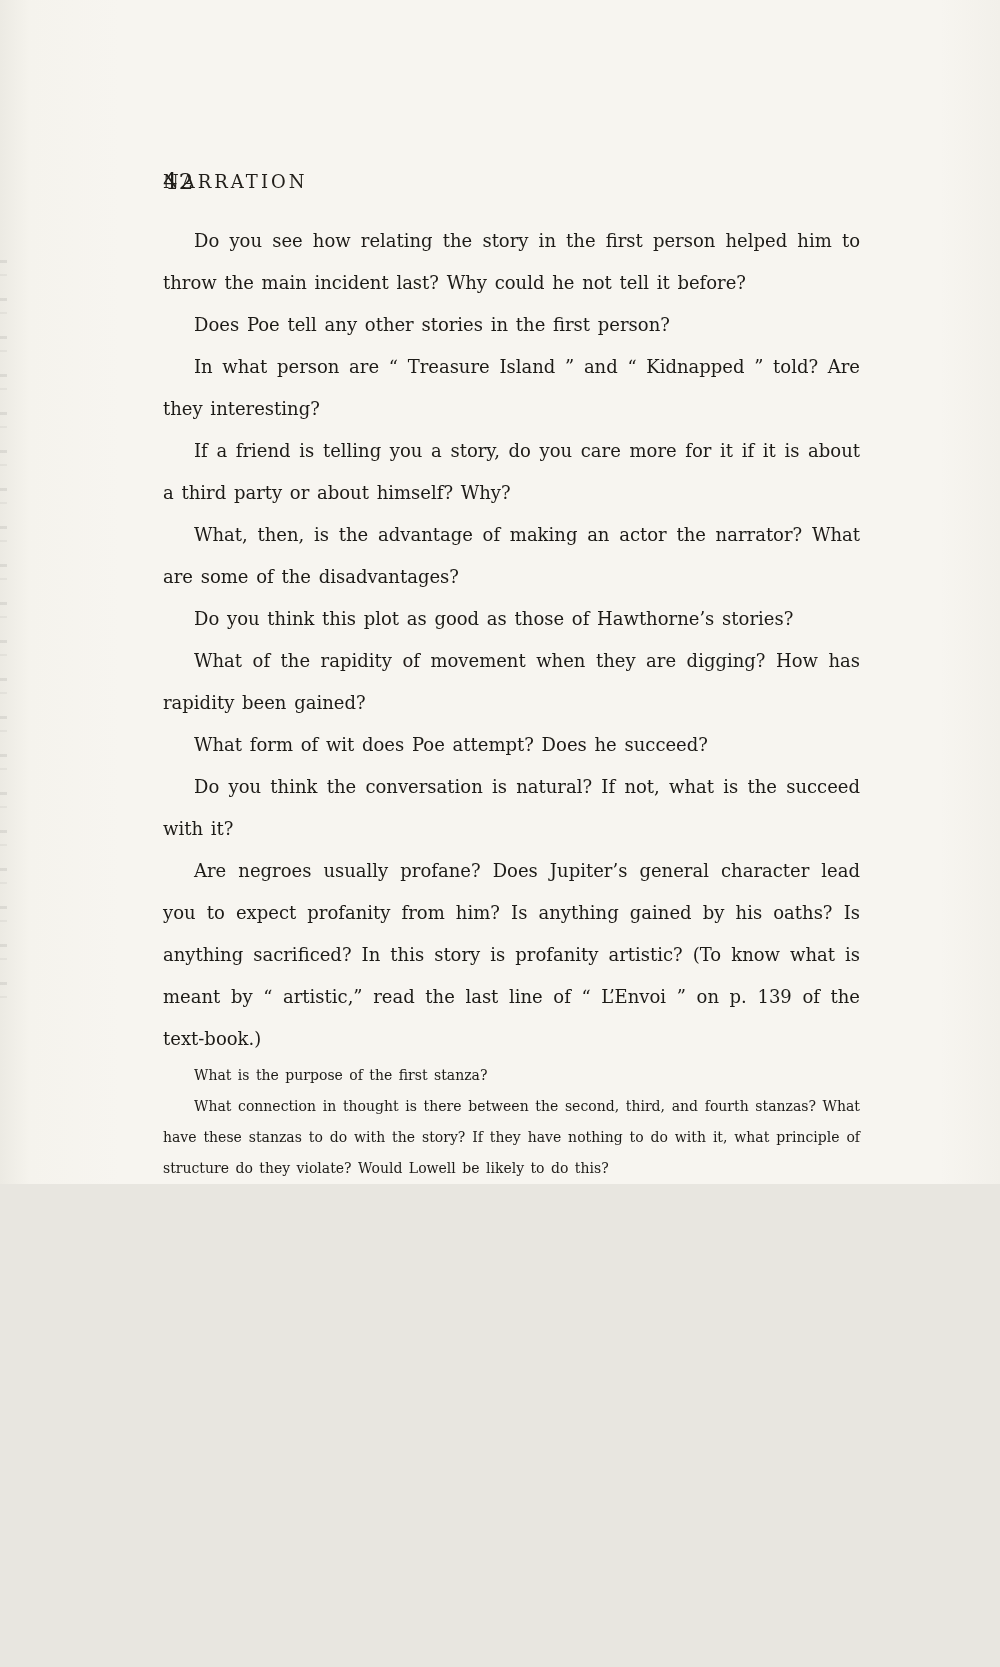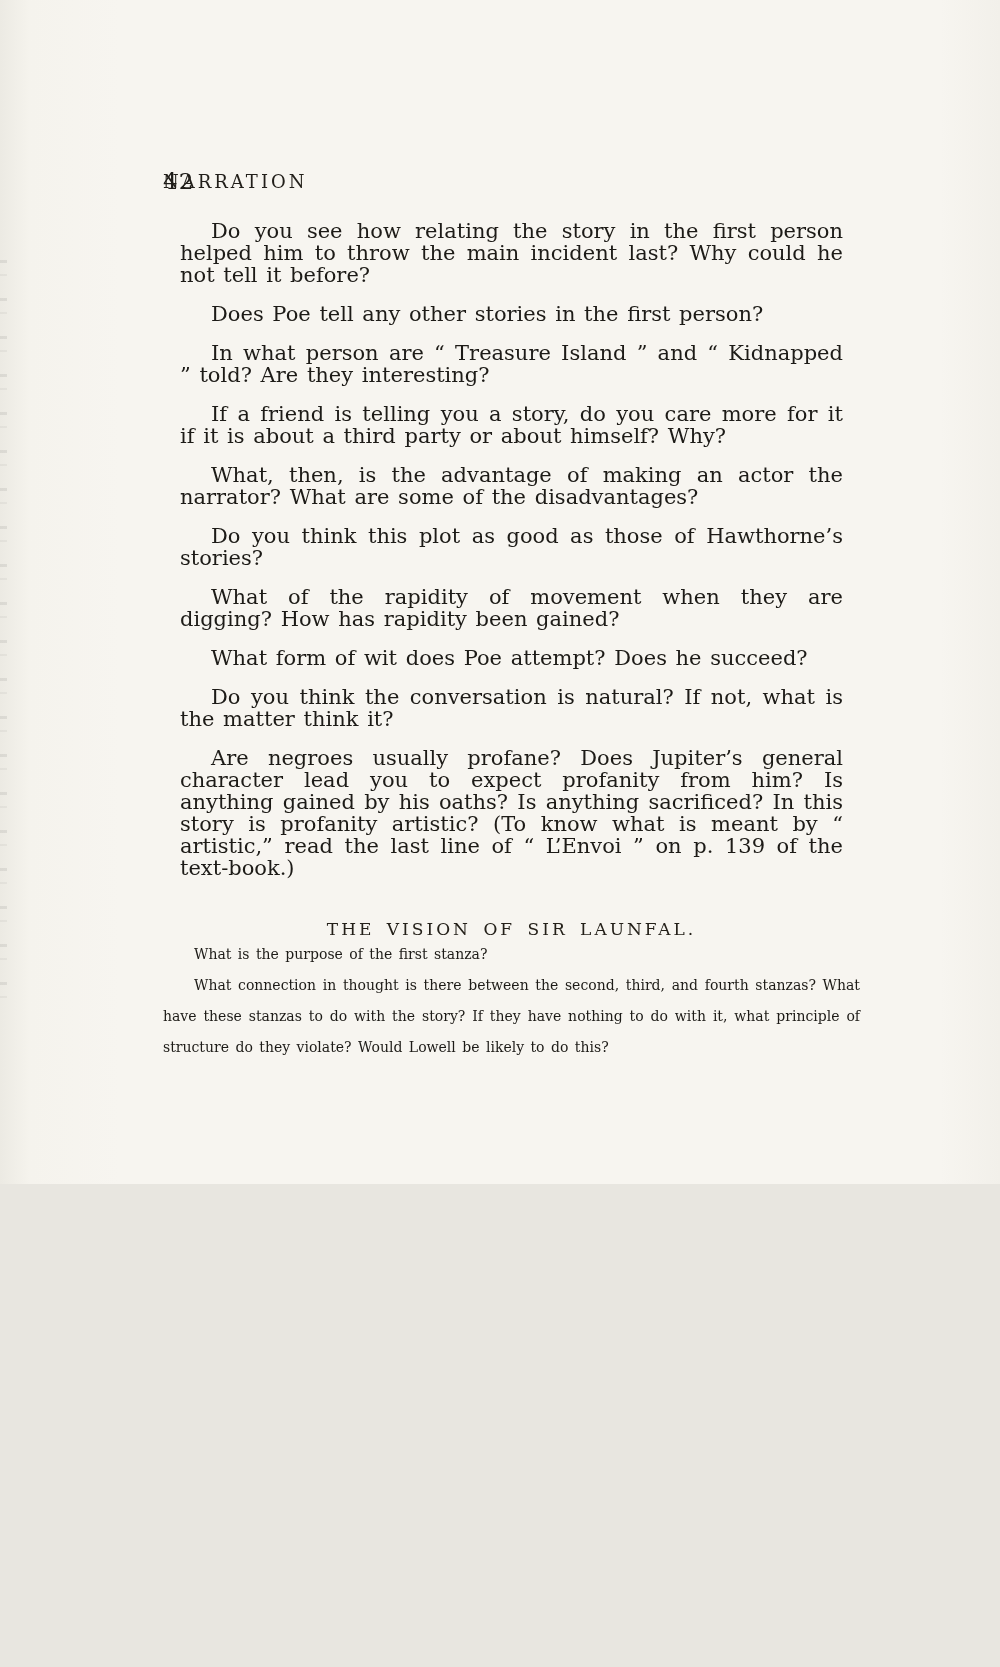--- a/index.html
+++ b/index.html
@@ -54,25 +54,25 @@
     position: absolute;
     left: 0;
     right: 0;
     top: 3px;
     text-align: left;
     font-size: 18px;
     letter-spacing: 3px;
     color: #221f1a;
   }
   p.body-par {
-    margin: 17px;
+    margin: 0;
     text-indent: 31px;
     text-align: justify;
-    font-size: 21px;
-    line-height: 22px;
+    font-size: 18px;
+    line-height: 42px;
     word-spacing: 2px;
   }
   .section-heading {
     margin: 40px 0 0 0;
     text-align: center;
     font-size: 17px;
     font-weight: normal;
     letter-spacing: 3px;
     word-spacing: 4px;
     color: #242019;
@@ -107,22 +107,21 @@
     </div>
 
     <p class="body-par">Do you see how relating the story in the first person helped him to throw the main incident last?  Why could he not tell it before?</p>
     <p class="body-par">Does Poe tell any other stories in the first person?</p>
     <p class="body-par">In what person are “ Treasure Island ” and “ Kidnapped ” told?  Are they interesting?</p>
     <p class="body-par">If a friend is telling you a story, do you care more for it if it is about a third party or about himself?  Why?</p>
     <p class="body-par">What, then, is the advantage of making an actor the narrator?  What are some of the disadvantages?</p>
     <p class="body-par">Do you think this plot as good as those of Hawthorne’s stories?</p>
     <p class="body-par">What of the rapidity of movement when they are digging? How has rapidity been gained?</p>
     <p class="body-par">What form of wit does Poe attempt?  Does he succeed?</p>
-    <p class="body-par">Do you think the conversation is natural?  If not, what is the matter think it?</p>
+    <p class="body-par">Do you think the conversation is natural?  If not, what is the succeed with it?</p>
     <p class="body-par">Are negroes usually profane?  Does Jupiter’s general character lead you to expect profanity from him?  Is anything gained by his oaths?  Is anything sacrificed?  In this story is profanity artistic?  (To know what is meant by “ artistic,” read the last line of “ L’Envoi ” on p. 139 of the text-book.)</p>
 
-    <h3 class="section-heading">THE VISION OF SIR LAUNFAL.</h3>
 
     <p class="section-par">What is the purpose of the first stanza?</p>
     <p class="section-par">What connection in thought is there between the second, third, and fourth stanzas?  What have these stanzas to do with the story?  If they have nothing to do with it, what principle of structure do they violate?  Would Lowell be likely to do this?</p>
 
   </div>
 </div>
 
 </body></html>

